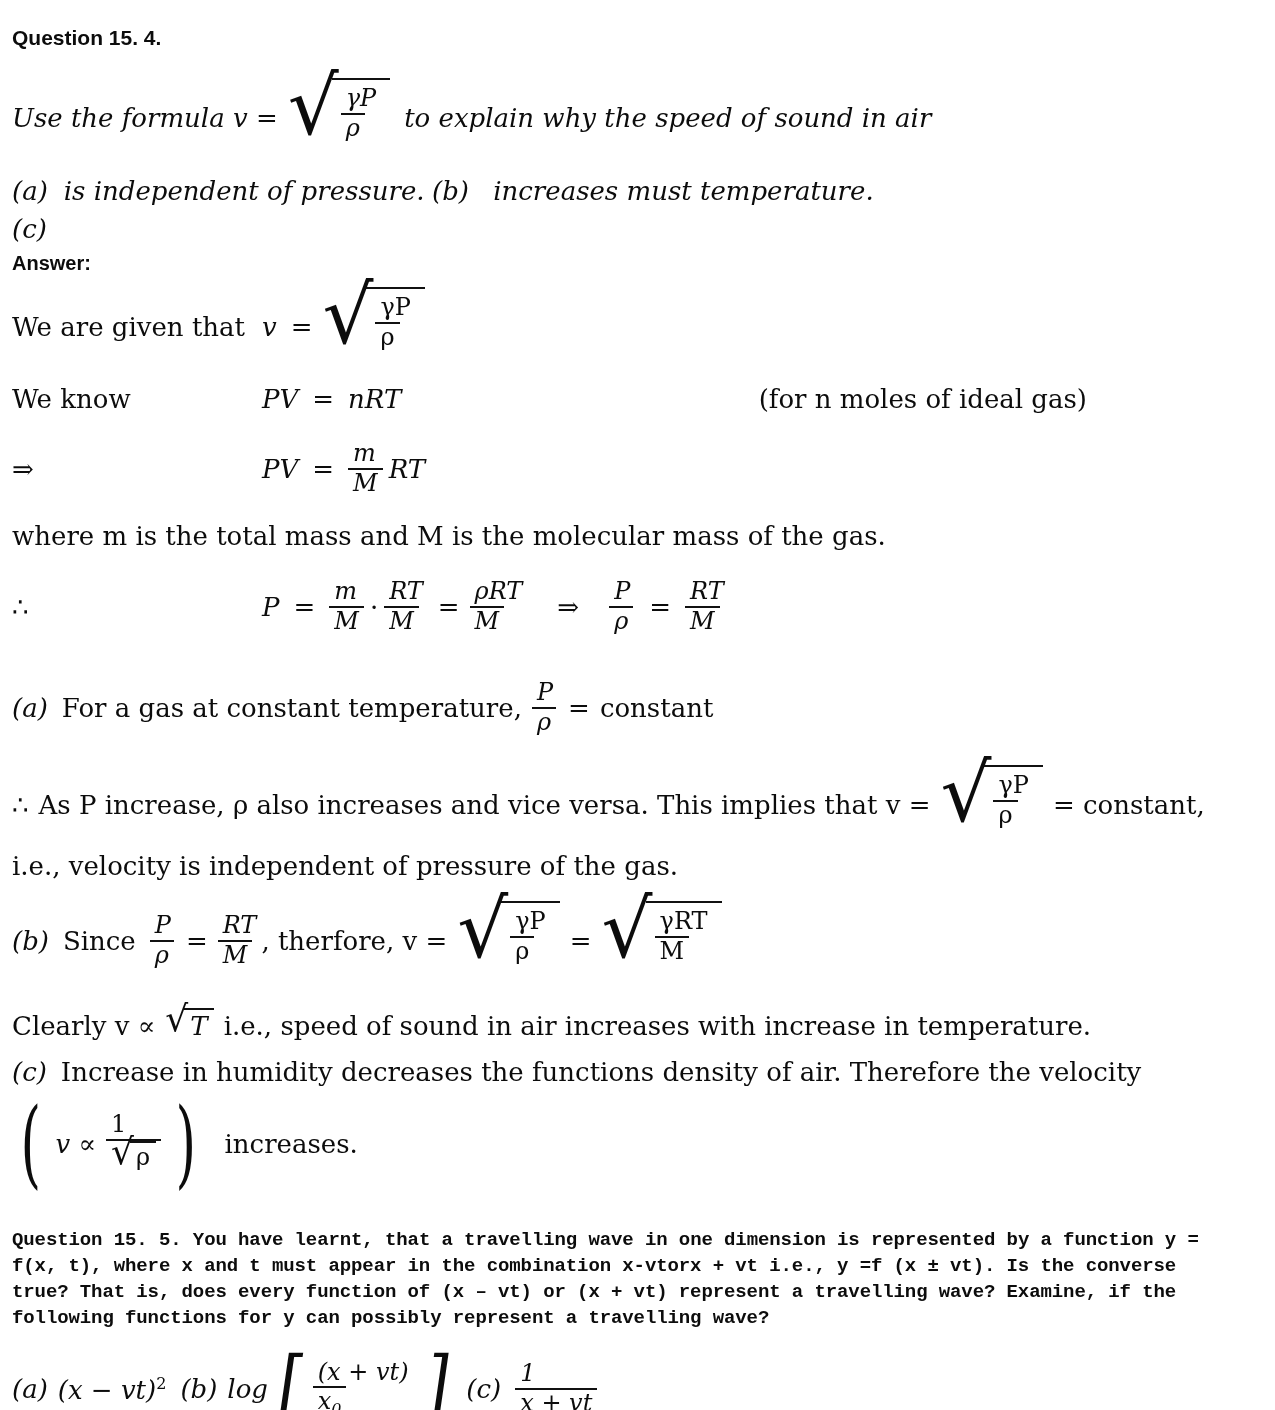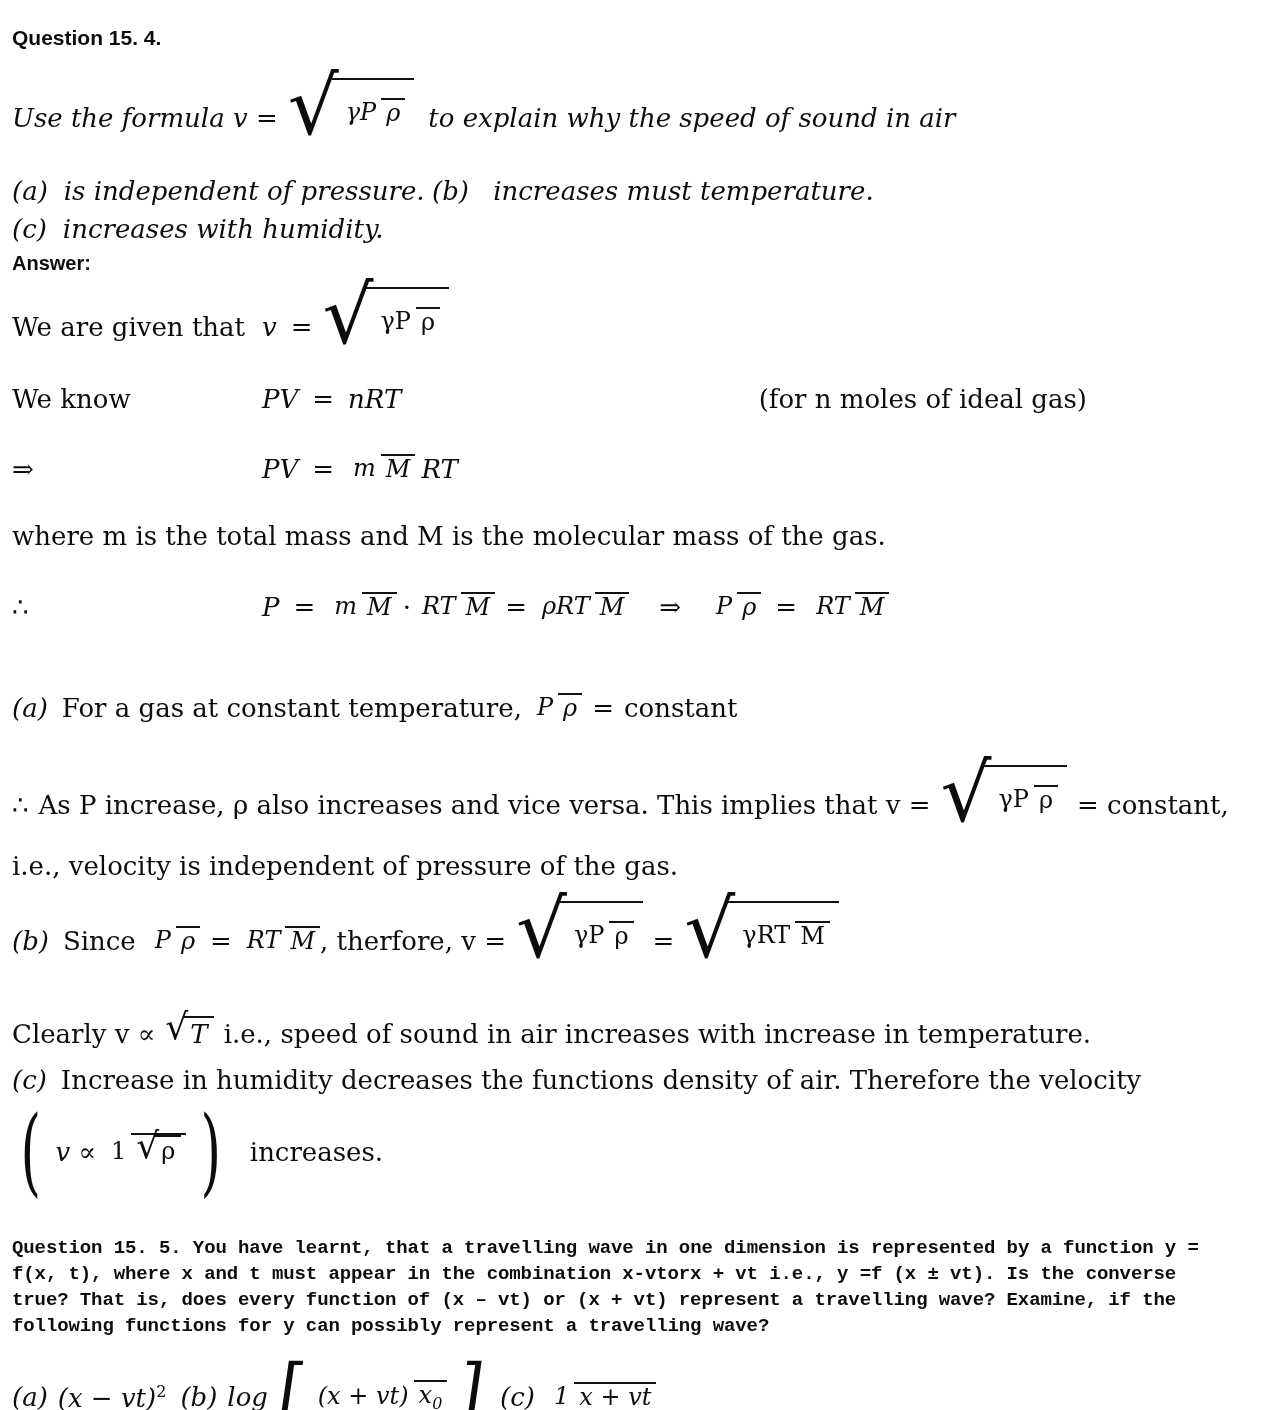--- a/index.html
+++ b/index.html
@@ -22,21 +22,21 @@
   .bk   { font-size:26px; }
   .ital { font-style:italic; }
   .mi   { font-style:italic; }
 
   
   .eq-row { display:flex; align-items:center; }
   .nowrap { flex-wrap:nowrap; white-space:nowrap; }
   .lblcol { width:250px; flex:0 0 250px; }
 
   
-  .frac { display:inline-flex; flex-direction:row; align-items:center; line-height:1.15; font-size:24px; }
+  .frac { display:inline-flex; flex-direction:column; align-items:flex-start; line-height:1.15; font-size:24px; }
   .frac .num { padding:0 5px; }
   .frac .den { border-top:2px solid #111; padding:0 5px; }
 
   
   .sqrt { display:inline-flex; align-items:flex-start; }
   .sqrt .rad  { font-style:normal; line-height:1; }
   .sqrt .cont { border-top:2.5px solid #111; display:inline-flex; align-items:center; justify-content:center; }
   .sqrt-lg .rad  { font-size:80px; margin-right:-7px; transform:translateY(-11px); }
   .sqrt-lg .cont { padding:5px 9px 0 9px; min-height:62px; }
   .sqrt-sm .rad  { font-size:36px; margin-right:-4px; transform:translateY(-7px); }
@@ -63,21 +63,21 @@
   .ans-label   { margin-top:8px; font-size:20px; font-weight:bold; }
   .row-given   { margin-top:6px;  min-height:92px; }
   .row-know    { margin-top:4px;  min-height:44px; }
   .row-imp     { margin-top:12px; min-height:72px; }
   .row-where   { margin-top:16px; }
   .row-tf      { margin-top:18px; min-height:76px; }
   .row-ga      { margin-top:20px; min-height:86px; }
   .row-asp     { margin-top:8px;  min-height:92px; }
   .row-ie      { margin-top:0px; }
   .row-gb      { margin-top:14px; min-height:92px; }
-  .row-clearly { margin-top:26px; min-height:42px; }
+  .row-clearly { margin-top:18px; min-height:42px; }
   .row-gc      { margin-top:10px; }
   .row-vp      { margin-top:4px;  min-height:106px; }
   .row-q5      { margin-top:30px; }
   .row-q5f     { margin-top:12px; min-height:92px; font-size:26px; }
 
   .note-right { margin-left:auto; margin-right:150px; }
 </style>
 </head>
 <body>
 
@@ -105,21 +105,20 @@
       <span>is independent of pressure.</span>
     </span>
     <span>
       <span class="lbl-gap">(b)</span>
       <span>increases must temperature.</span>
     </span>
   </div>
 
   <div class="row-optc ital">
     <span class="lbl-gap">(c)</span>
-    <span>increases with humidity.</span>
   </div>
 
   <div class="ans-label sans">Answer:</div>
 
   <div class="eq-row row-given bk nowrap">
     <span class="lblcol">We are given that</span>
     <span class="mi">v</span>
     <span class="g14">=</span>
     <span class="sqrt sqrt-lg g10">
       <span class="rad">√</span>

